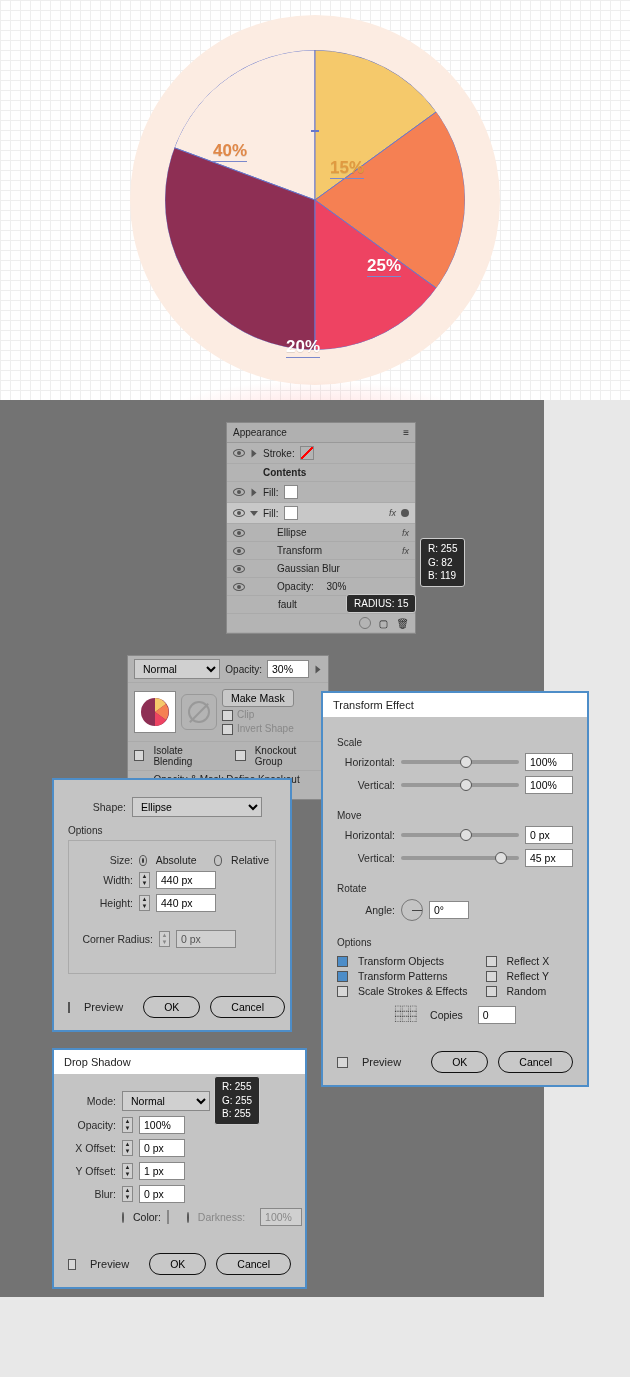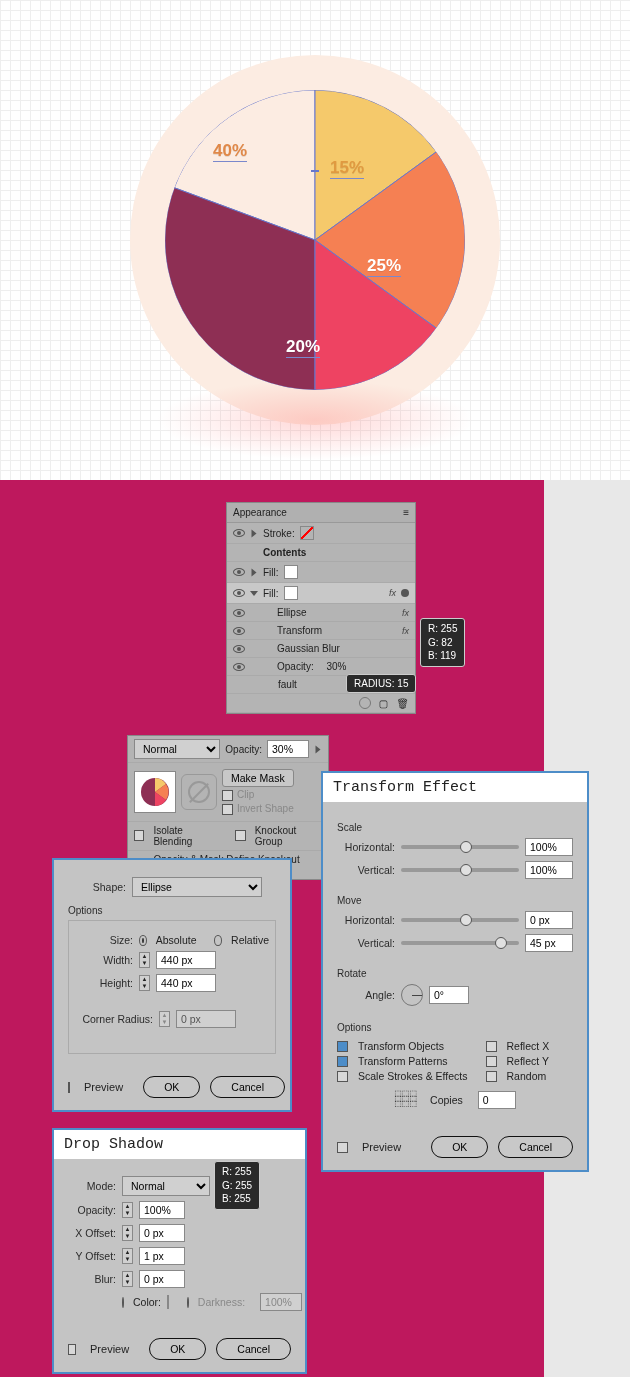--- a/index.html
+++ b/index.html
@@ -1,26 +1,26 @@
 <!DOCTYPE html>
 <html><head>
 <meta charset="utf-8">
 <style>
 * { box-sizing: border-box; margin: 0; padding: 0; }
 body { font-family: -apple-system, "Segoe UI", Arial, sans-serif; font-size: 11px; color: #222; width: 630px; background: #e8e8e8; }
-.canvas { width: 630px; height: 480px; background: #fff; position: relative; overflow: hidden; background-image: repeating-linear-gradient(#eee 0 1px, transparent 1px 10px), repeating-linear-gradient(90deg, #eee 0 1px, transparent 1px 10px); }
+.canvas { width: 630px; height: 400px; background: #fff; position: relative; overflow: hidden; background-image: repeating-linear-gradient(#eee 0 1px, transparent 1px 10px), repeating-linear-gradient(90deg, #eee 0 1px, transparent 1px 10px); }
 .pie-bg { position: absolute; left: 50%; top: 50%; transform: translate(-50%, -50%); width: 370px; height: 370px; border-radius: 50%; background: #fcece2; }
 .pie-chart { position: absolute; left: 50%; top: 50%; transform: translate(-50%, -50%); width: 300px; height: 300px; border-radius: 50%; }
 .pie-shadow { position:absolute; width:320px; height:80px; left:50%; top:380px; transform:translateX(-50%); background:radial-gradient(ellipse, rgba(255,100,100,0.25) 0%, transparent 70%);}
 .slice-label { position: absolute; font-weight: 700; font-size: 17px; color: #fff; text-shadow: 0 1px 0 rgba(0,0,0,0.1);}
-.bottom { width: 544px; height: 897px; background: #be185d; position: relative; }
+.bottom { width: 544px; height: 897px; background: #737373; position: relative; }
 .panel { background: #b4b4b4; border: 1px solid #888; position: absolute; }
 .panel-header { background: #b0b0b0; padding: 4px 6px; border-bottom: 1px solid #999; font-size: 10px; display:flex; justify-content:space-between;}
 .dialog { background: #c4c4c4; border: 2px solid #4d8dc8; position: absolute; }
-.dialog-title { background: #fff; color: #222; padding: 6px 10px; font-size: 15px; font-weight: 500; font-family: Liberation Mono, monospace; }
+.dialog-title { background: #fff; color: #222; padding: 6px 10px; font-size: 11px; font-weight: 500; }
 .dialog-body { padding: 12px 14px; }
 .group-label { font-size: 10px; color: #2b2b2b; margin: 8px 0 4px; }
 .field-row { display: flex; align-items: center; gap: 6px; margin: 5px 0; font-size: 10.5px;}
 .field-row label { min-width: 58px; text-align: right; color:#2b2b2b; }
 .input { background: #fff; border: 1px solid #888; padding: 2px 4px; font-size: 10.5px; width: 60px; }
 .select { background:#d0d0d0; border:1px solid #888; padding:2px 4px; font-size:10.5px; width:100px;}
 .slider { flex: 1; height: 4px; background: #999; position: relative; border-radius:2px;}
 .slider-thumb { position: absolute; top: -4px; width: 12px; height: 12px; background: #e0e0e0; border: 1px solid #555; border-radius: 50%; }
 .btn { background: #c8c8c8; border: 1.5px solid #111; border-radius: 14px; padding: 4px 20px; font-size: 10.5px; cursor: pointer; }
 .checkbox { width:11px; height:11px; border:1px solid #555; background:#d8d8d8; display:inline-block; vertical-align:middle; margin-right:4px;}

